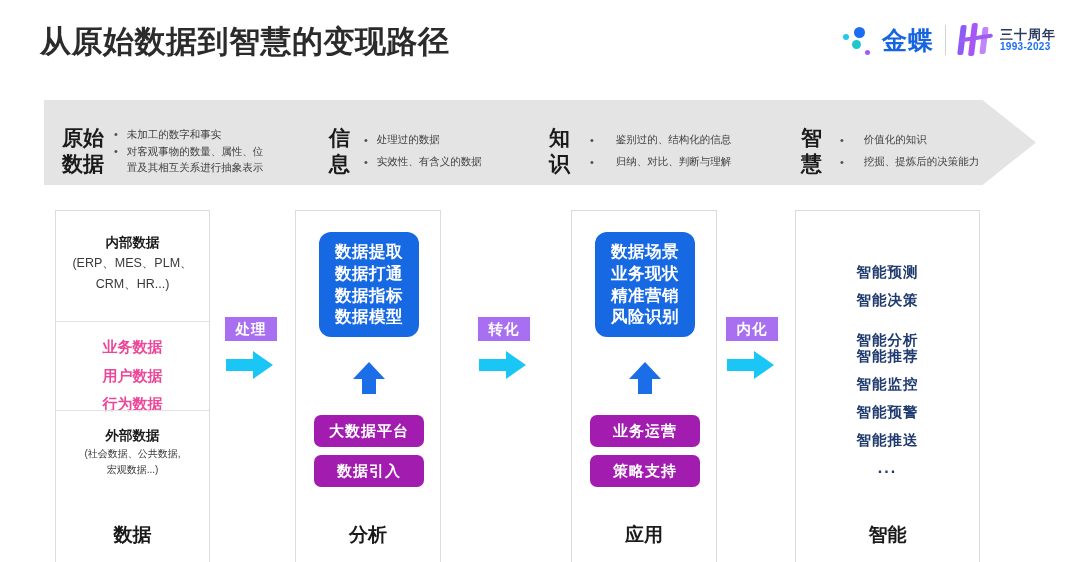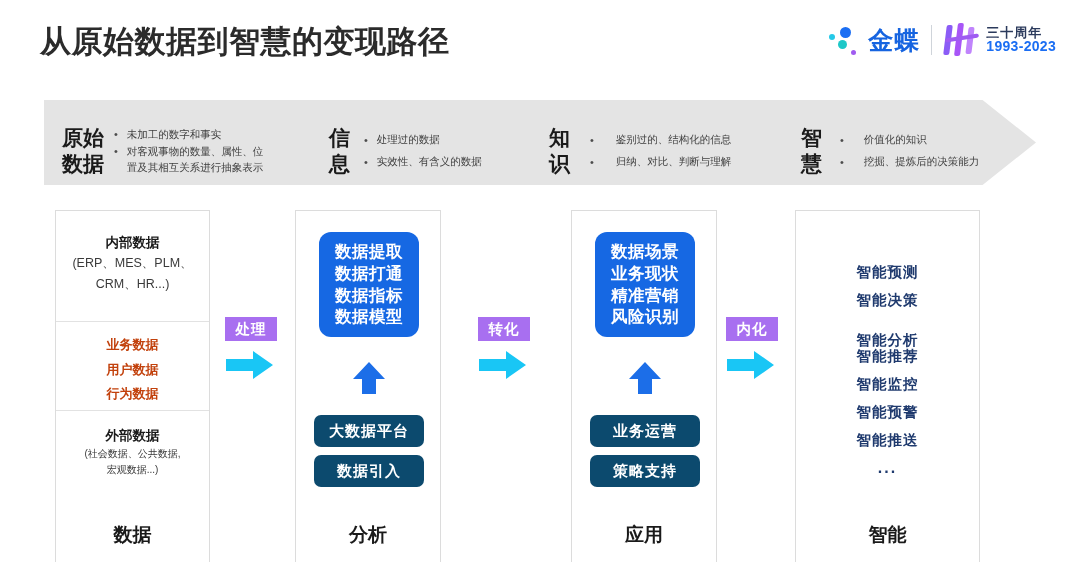--- a/index.html
+++ b/index.html
@@ -34,21 +34,21 @@
   .brand-sep{width:1px;height:30px;background:#cfd4da;}
   .anniv{display:flex;align-items:center;gap:7px;}
   .anniv-mark{position:relative;width:36px;height:34px;}
   .anniv-mark i{position:absolute;display:block;border-radius:2px;}
   .b1{width:6px;height:30px;background:#8b5cf6;left:2px;top:2px;transform:skewX(-7deg);}
   .b2{width:6px;height:33px;background:#a855f7;left:13px;top:0px;transform:skewX(-7deg);}
   .b3{width:6px;height:27px;background:#c084fc;left:24px;top:4px;transform:skewX(-7deg);}
   .b4{width:34px;height:4px;background:#9f5bf2;left:2px;top:13px;transform:rotate(-9deg);}
   .anniv-txt{line-height:1.05;}
   .anniv-top{font-size:13px;font-weight:bold;color:#2b3a5c;letter-spacing:1px;}
-  .anniv-bot{font-size:14px;font-weight:bold;color:#1b6ef3;letter-spacing:.3px;}
+  .anniv-bot{font-size:10px;font-weight:bold;color:#1b6ef3;letter-spacing:.3px;}
 
   
   .band{
     position:absolute;left:44px;top:100px;width:992px;height:85px;
     background:#e4e4e4;
     -webkit-clip-path:polygon(0 0,921px 0,921px -14px,992px 42.5px,921px 99px,921px 85px,0 85px);
     clip-path:polygon(0 0,921px 0,921px -14px,992px 42.5px,921px 99px,921px 85px,0 85px);
   }
   .band-inner{position:absolute;left:44px;top:100px;width:992px;height:85px;}
   .stage{position:absolute;top:0;height:101px;display:flex;align-items:center;}
@@ -69,31 +69,31 @@
   .col-label{
     position:absolute;top:522px;font-size:19px;font-weight:bold;
     color:#1a1a1a;text-align:center;
   }
 
   
   .c1-sec{position:absolute;left:0;width:100%;box-sizing:border-box;text-align:center;}
   .sec-div{position:absolute;left:0;width:100%;height:1px;background:#e2e2e2;}
   .sec-head{font-size:13.5px;font-weight:bold;color:#1a1a1a;line-height:1.5;}
   .sec-sub{font-size:12.5px;color:#3a3a3a;line-height:1.62;}
-  .sec-gray{font-size:13px;font-weight:bold;color:#c2410c;line-height:1.9;}
+  .sec-gray{font-size:15px;font-weight:bold;color:#ec4899;line-height:1.9;}
 
   
   .bluebox{
     position:absolute;background:#1668e3;color:#fff;border-radius:12px;
     display:flex;align-items:center;justify-content:center;text-align:center;
     font-size:16.5px;font-weight:bold;line-height:1.33;white-space:pre-line;
     letter-spacing:.5px;
   }
   .pillbox{
-    position:absolute;background:#0c4a6e;color:#fff;border-radius:7px;
+    position:absolute;background:#a21caf;color:#fff;border-radius:7px;
     display:flex;align-items:center;justify-content:center;
     font-size:15px;font-weight:bold;letter-spacing:1px;
   }
   .up-arrow{position:absolute;width:34px;height:34px;}
 
   
   .conn-label{
     position:absolute;background:#a86ff0;color:#ffffff;
     font-size:14.5px;font-weight:bold;letter-spacing:1px;
     display:flex;align-items:center;justify-content:center;

